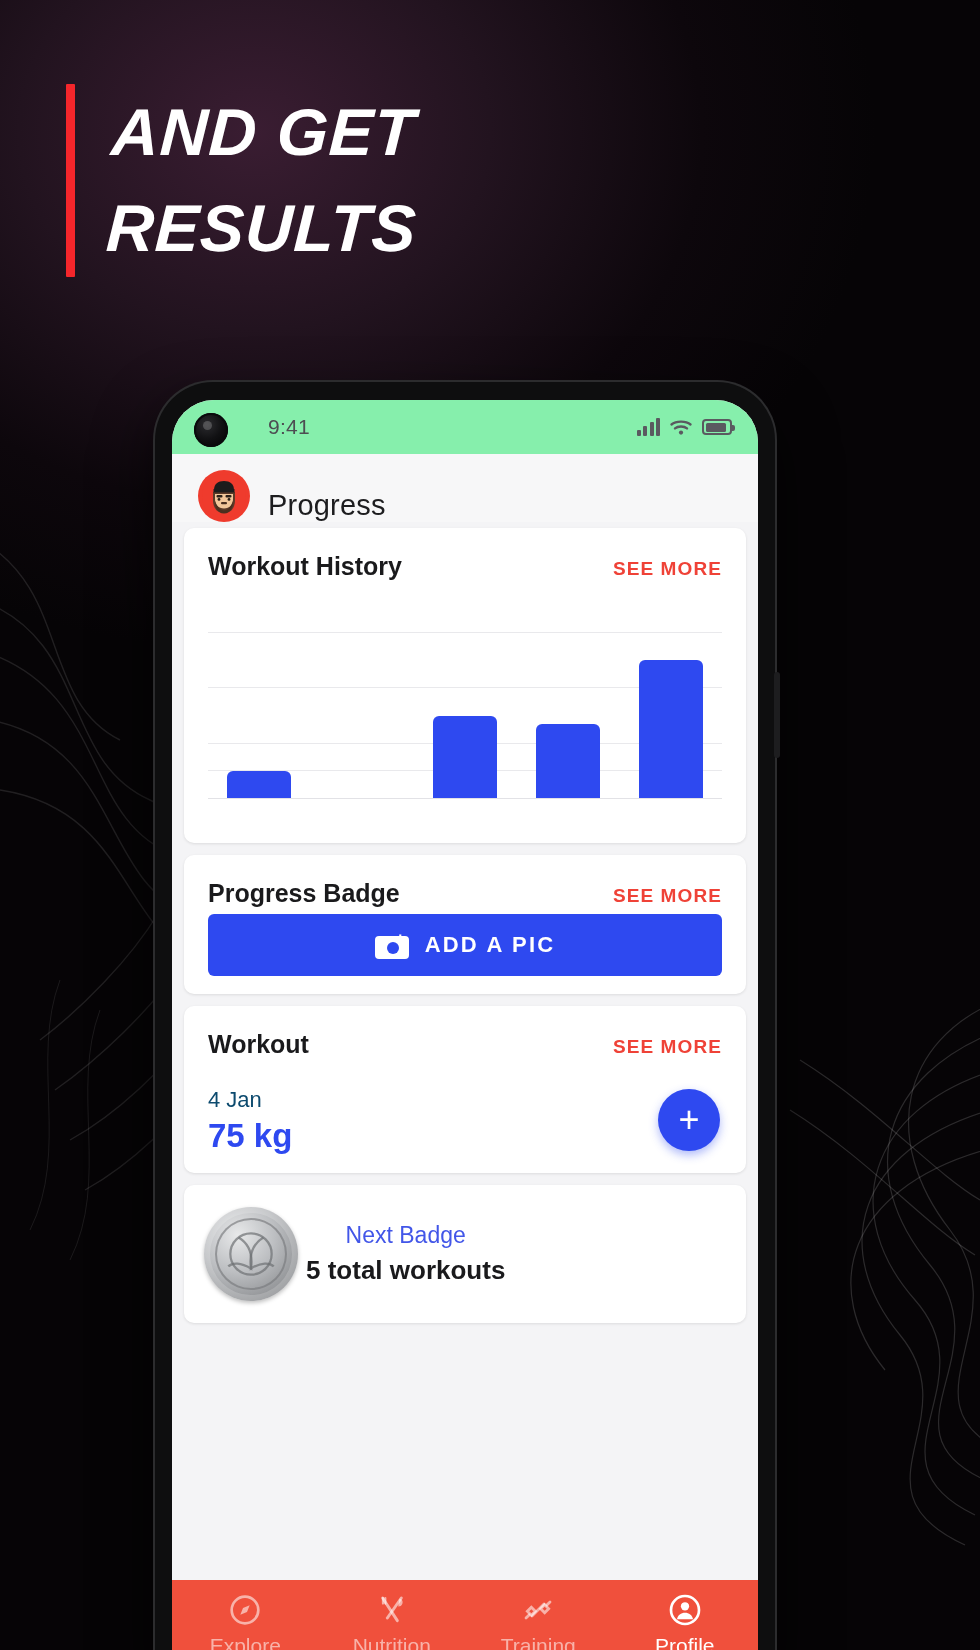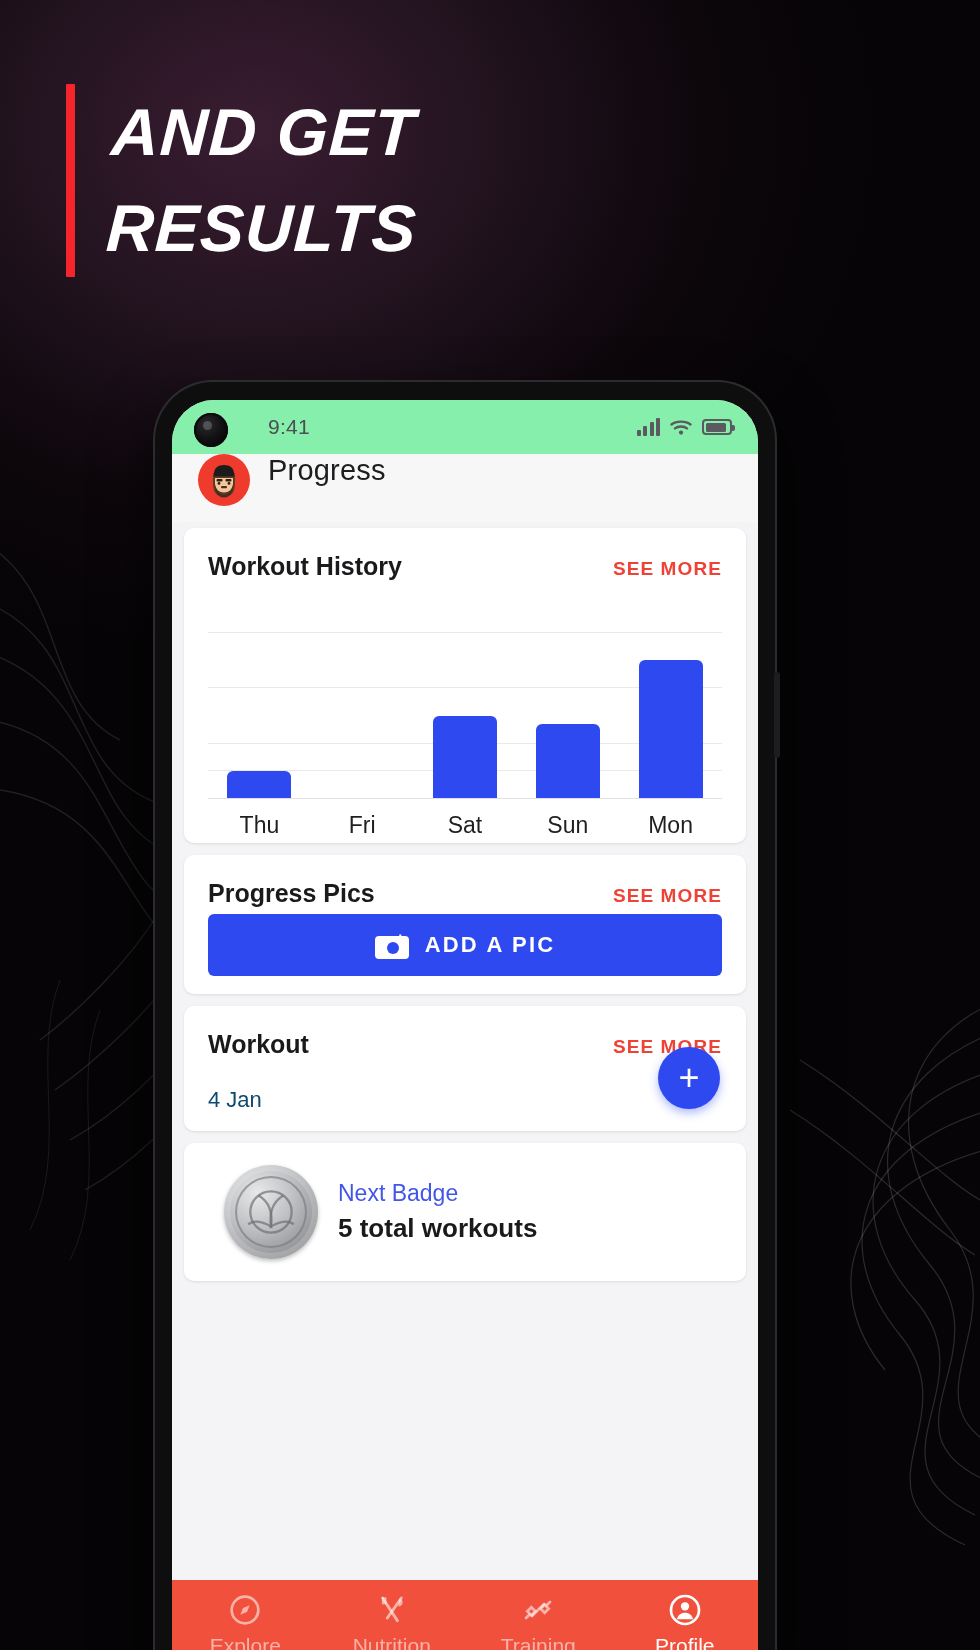--- a/index.html
+++ b/index.html
@@ -104,21 +104,21 @@
   .bars i:nth-child(4){height:18px}
   .batt {
     width: 30px; height: 16px; border: 2px solid #5a5a60; border-radius: 4px;
     position: relative; padding: 1.5px;
   }
   .batt::after { content:""; position:absolute; right:-5px; top:4px; width:3px;height:6px;background:#5a5a60;border-radius:0 2px 2px 0;}
   .batt span { display:block; height:100%; width:88%; background:#5a5a60; border-radius:1.5px;}
   
   .appbar {
     height: 68px; background: #f7f7f8;
-    display: flex; align-items: flex-start; gap: 18px;
+    display: flex; align-items: flex-end; gap: 18px;
     padding: 0 26px;
   }
   .avatar {
     width: 52px; height: 52px; border-radius: 50%;
     background: #ef3b2d;
     display: flex; align-items: center; justify-content: center;
     font-size: 34px; line-height: 1; overflow: hidden;
     flex: 0 0 auto;
   }
   .app-title { font-size: 29px; font-weight: 500; color: #1d1d1f; letter-spacing: .2px; }
@@ -210,22 +210,23 @@
     position: absolute; right: 26px; bottom: 22px;
     width: 62px; height: 62px; border-radius: 50%;
     background: #2e49f0; color: #fff;
     display: flex; align-items: center; justify-content: center;
     font-size: 36px; font-weight: 400; line-height: 1;
     box-shadow: 0 4px 10px rgba(46,73,240,.38);
     border: none; cursor: pointer;
   }
   
   .badge-card {
-    display: flex; align-items: center; gap: 20px;
-    padding: 22px 40px;
+    display: flex; align-items: center; gap: 8px;
+    padding: 22px 20px;
+    text-align: center;
   }
   .medal {
     width: 94px; height: 94px; border-radius: 50%; flex: 0 0 auto;
     background: radial-gradient(circle at 36% 30%, #e8e9ea 0%, #bcbec1 42%, #8e9093 78%, #75777a 100%);
     box-shadow: inset 0 0 0 6px rgba(255,255,255,.18), 0 2px 4px rgba(0,0,0,.25);
     position: relative; overflow: hidden;
   }
   .medal::before {
     content: ""; position: absolute; inset: 11px; border-radius: 50%;
     box-shadow: inset 0 0 0 2px rgba(120,122,125,.65);
@@ -355,53 +356,47 @@
                   <div class="bar" title="Sat: 3" style="height: 42.8571%; background: rgb(46, 73, 240);"></div>
                 </div>
                 <div class="col">
                   <div class="bar" title="Sun: 2.7" style="height: 38.5714%; background: rgb(46, 73, 240);"></div>
                 </div>
                 <div class="col">
                   <div class="bar" title="Mon: 5" style="height: 71.4286%; background: rgb(46, 73, 240);"></div>
                 </div>
               </div>
             <div class="axis-line"></div>
-            <div class="xlabels" id="xlabels">
-                <span>Thu</span>
-                <span>Fri</span>
-                <span>Sat</span>
-                <span>Sun</span>
-                <span>Mon</span>
-              </div>
           </div>
         </div>
 
         <div class="card">
           <div class="card-head">
-            <div class="card-title">Progress Pics</div>
+            <div class="card-title">Progress Badge</div>
             <div class="see-more">SEE MORE</div>
           </div>
           <button class="btn-primary">
             <span class="cam-icon">
               <span class="hump"></span>
                 <span class="body"></span>
                 <span class="lens"></span>
                 <span class="plus">+</span>
             </span>
             <span>ADD A PIC</span>
           </button>
         </div>
 
         <div class="card">
           <div class="card-head">
             <div class="card-title">Workout</div>
             <div class="see-more">SEE MORE</div>
           </div>
           <div class="weight-body">
             <div class="w-date">4 Jan</div>
+            <div class="w-value">75 kg</div>
           </div>
           <button class="fab">
             <span>+</span>
           </button>
         </div>
 
         <div class="card badge-card">
           <div class="medal">
             <svg class="medal-knot" viewBox="0 0 60 60">
               <g fill="none" stroke="#6e7073" stroke-opacity=".7" stroke-width="2.2">

